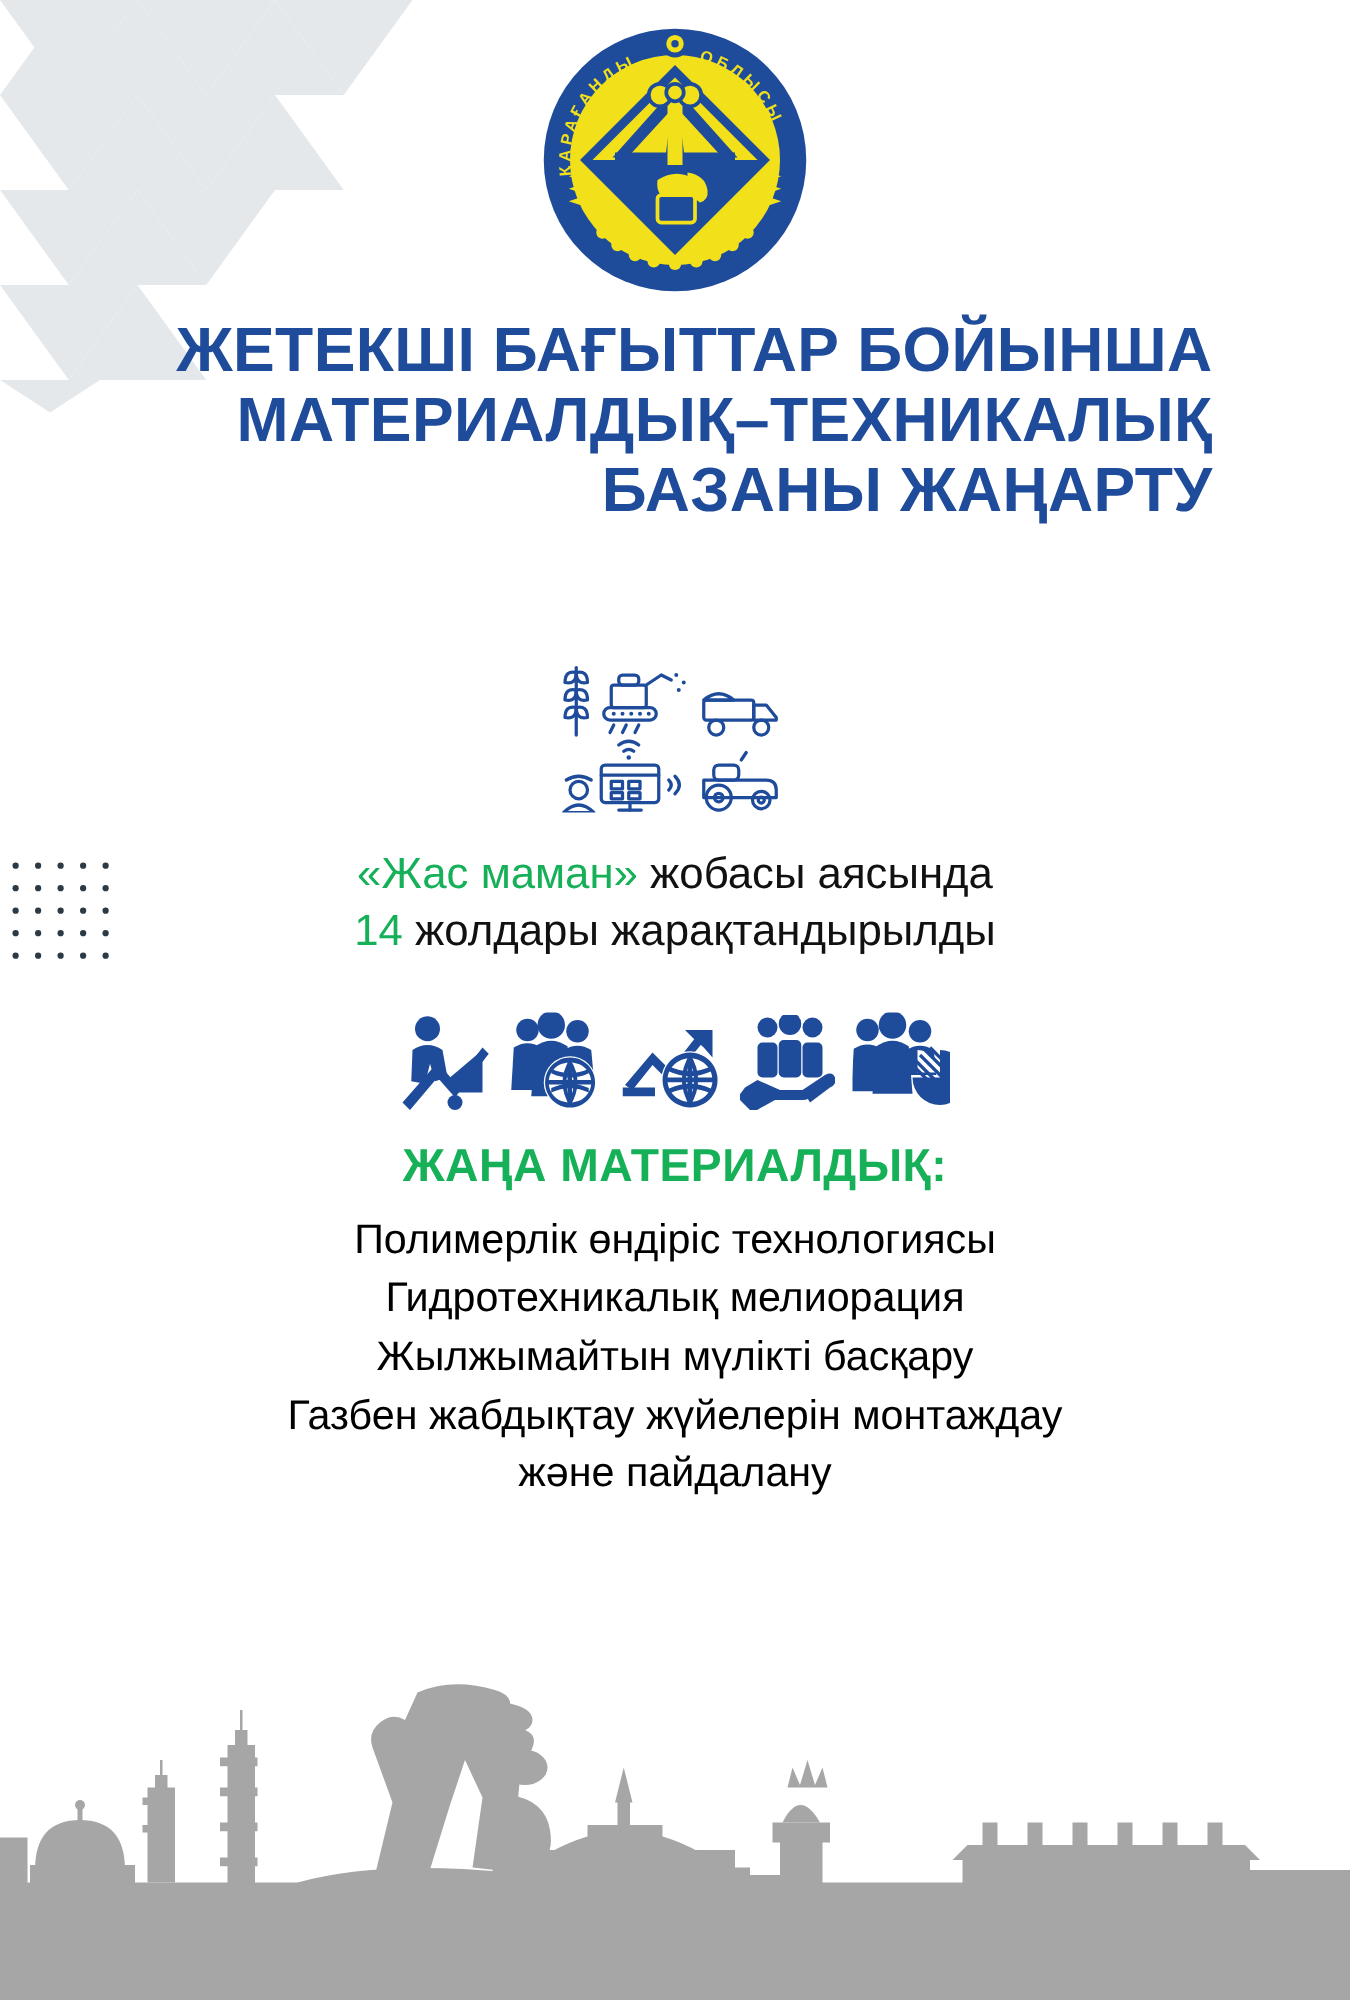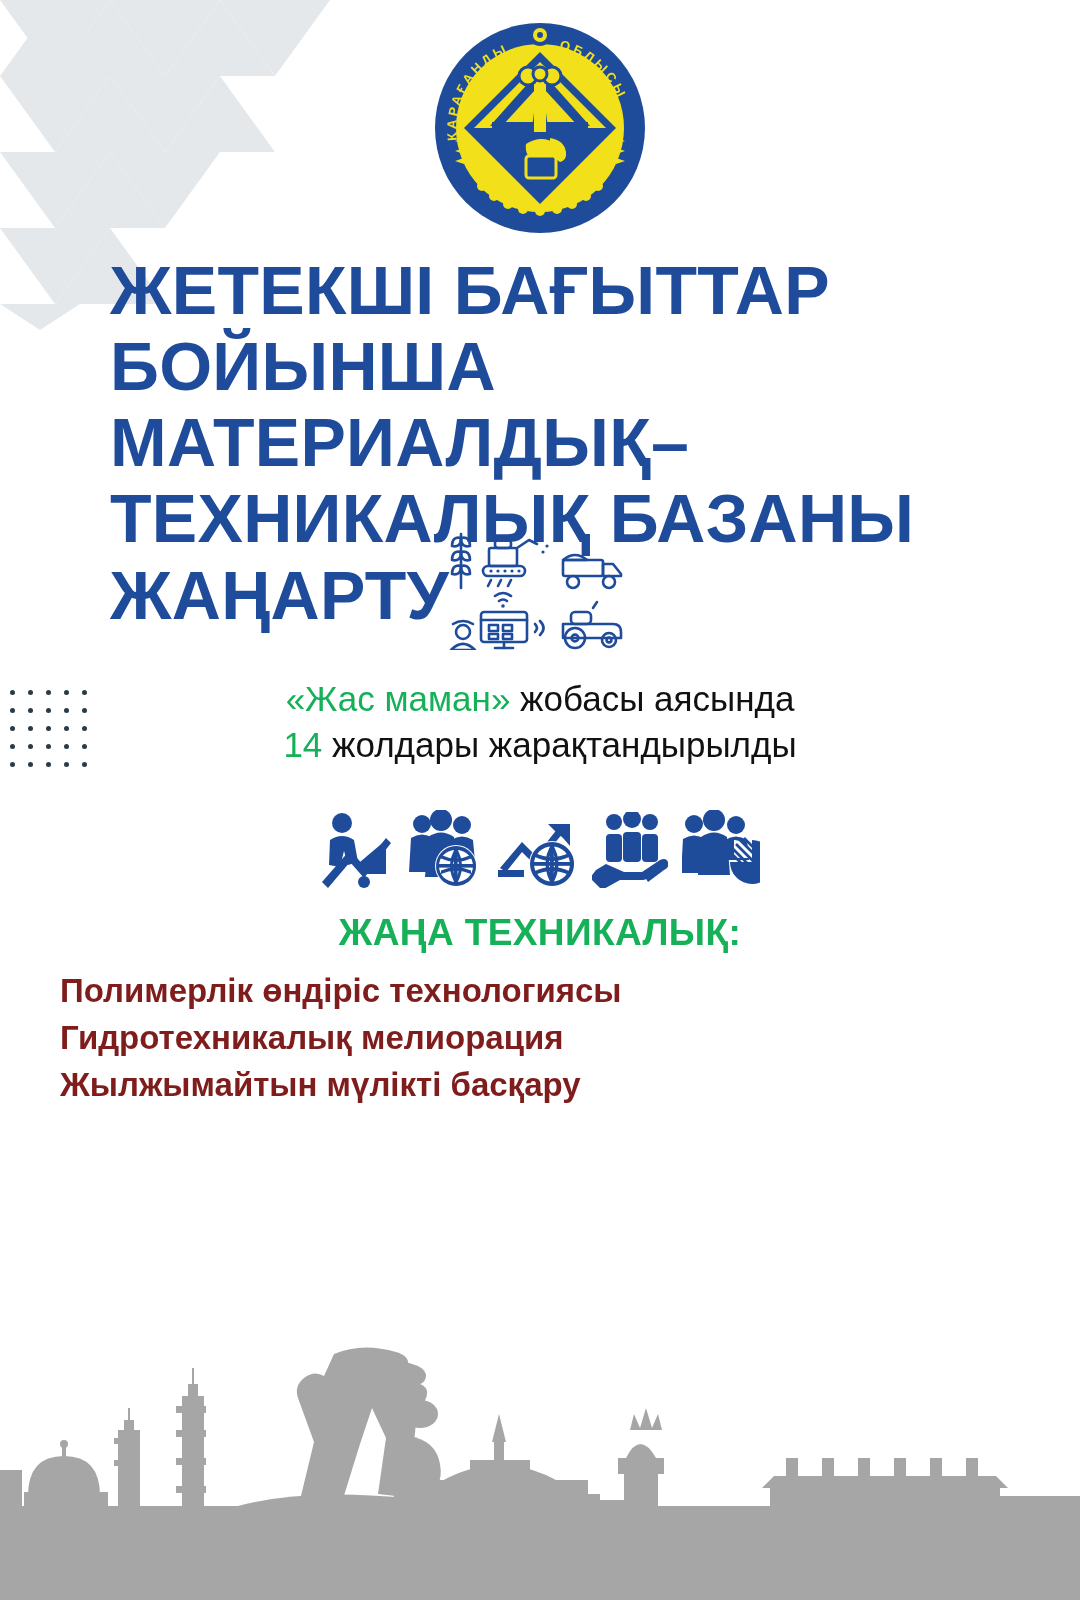--- a/index.html
+++ b/index.html
@@ -56,23 +56,23 @@
     height: 220px;
   }
 
   
   .title {
     position: absolute;
     top: 252px;
     left: 50%;
     transform: translateX(-50%);
     width: 860px;
-    text-align: left;
+    text-align: right;
     color: #1f4b9b;
-    font-size: 68px;
+    font-size: 50px;
     font-weight: bold;
     line-height: 1.12;
     letter-spacing: 0.3px;
   }
 
   
   .agri-icons {
     position: absolute;
     top: 520px;
     left: 50%;
@@ -123,24 +123,24 @@
     font-weight: bold;
     letter-spacing: 0.4px;
   }
 
   .spec-list {
     position: absolute;
     top: 968px;
     left: 50%;
     transform: translateX(-50%);
     width: 960px;
-    text-align: left;
-    color: #7f1d1d;
+    text-align: center;
+    color: #000000;
     font-size: 33px;
-    font-weight: bold;
+    font-weight: normal;
     line-height: 1.42;
     list-style: none;
   }
   .spec-list li { white-space: pre-line; }
 
   
   .skyline {
     position: absolute;
     left: 0;
     bottom: 0;
@@ -435,26 +435,28 @@
             <line x1="62" y1="28" x2="78" y2="44"></line>
             <line x1="50" y1="38" x2="66" y2="54"></line>
             <line x1="50" y1="44" x2="60" y2="54"></line>
           </g>
         </g>
       </svg>
     </span>
 
   </div>
 
-  <h2 class="spec-heading">ЖАҢА ТЕХНИКАЛЫҚ:</h2>
+  <h2 class="spec-heading">ЖАҢА МАТЕРИАЛДЫҚ:</h2>
 
   <ul class="spec-list">
     <li>Полимерлік өндіріс технологиясы</li>
     <li>Гидротехникалық мелиорация</li>
     <li>Жылжымайтын мүлікті басқару</li>
+    <li>Газбен жабдықтау жүйелерін монтаждау
+және пайдалану</li>
   </ul>
 
   <svg class="skyline" viewBox="0 0 1080 290" preserveAspectRatio="none" aria-hidden="true">
     <g fill="#a6a6a6">
 
       <rect x="0" y="196" width="1080" height="94"></rect>
 
       <rect x="0" y="160" width="22" height="40"></rect>
 
       <path d="M28 186 q0 -40 36 -40 q36 0 36 40z"></path>

